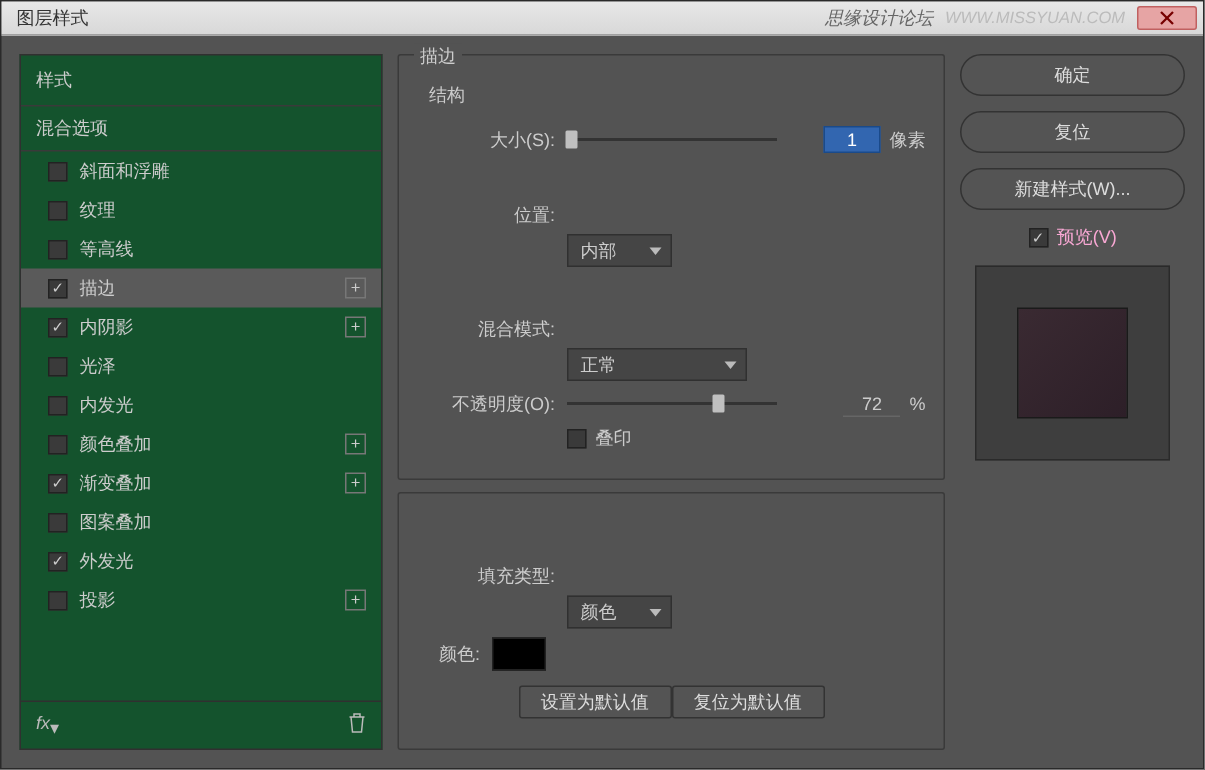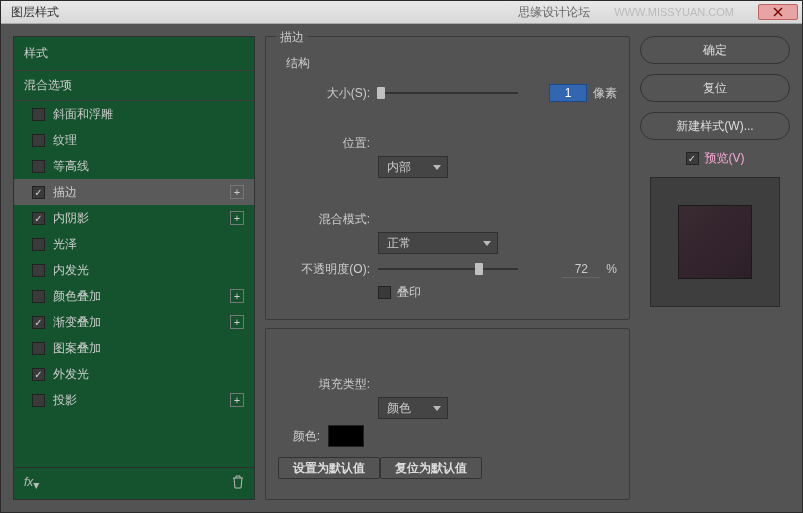--- a/index.html
+++ b/index.html
@@ -1,20 +1,20 @@
 <!DOCTYPE html>
 <html><head>
 <meta charset="utf-8">
 <style>
 * { box-sizing: border-box; margin: 0; padding: 0; font-family: "Microsoft YaHei", sans-serif; font-size: 12px; }
 body { background: #f0f0f0; }
 .window { width: 803px; height: 513px; background: #535353; border: 1px solid #2a2a2a; position: relative; }
 .titlebar { height: 23px; background: linear-gradient(#e8e8e8, #d8d8d8); border-bottom: 1px solid #aaa; display: flex; align-items: center; justify-content: space-between; padding: 0 4px; }
 .titlebar .title { color: #333; font-size: 12px; padding-left: 6px; }
-.titlebar .rightinfo { display: flex; align-items: center; gap: 24px; color: #666; }
+.titlebar .rightinfo { display: flex; align-items: center; gap: 8px; color: #666; font-style: italic; }
 .titlebar .watermark { color: #bbb; font-size: 11px; }
 .titlebar .close { width: 40px; height: 16px; background: #e6a4a4; border: 1px solid #c06060; border-radius: 2px; display: flex; align-items: center; justify-content: center; color: #800; cursor: pointer; }
 .content { display: flex; padding: 12px; gap: 10px; height: calc(100% - 23px); }
 .left-panel { width: 242px; background: #14532d; border: 1px solid #303030; display: flex; flex-direction: column; }
 .left-header { padding: 8px 10px; color: #ccc; border-bottom: 1px solid #3a3a3a; }
 .left-sub { padding: 6px 10px; color: #ccc; border-bottom: 1px solid #3a3a3a; }
 .style-list { flex: 1; overflow: auto; }
 .style-item { display: flex; align-items: center; padding: 4px 8px 4px 18px; color: #ccc; height: 26px; cursor: pointer; }
 .style-item.selected { background: #5a5a5a; }
 .style-item .chk { width: 13px; height: 13px; background: #3a3a3a; border: 1px solid #222; margin-right: 8px; display: flex; align-items: center; justify-content: center; }
@@ -36,21 +36,21 @@
 .slider .thumb { position: absolute; top: 1px; width: 8px; height: 12px; background: #c0c0c0; border-radius: 1px; transform: translateX(-50%); }
 .num-input { width: 38px; height: 18px; background: #3266b0; color: #fff; border: 1px solid #1a4a8a; text-align: center; }
 .num-input.plain { background: transparent; border: none; border-bottom: 1px solid #666; color: #ccc; }
 .unit { color: #ccc; }
 .select { height: 22px; background: #454545; border: 1px solid #303030; color: #ccc; padding: 0 22px 0 8px; position: relative; display: inline-flex; align-items: center; min-width: 70px; cursor: pointer; margin-top: 48px; }
 .select::after { content: ""; position: absolute; right: 6px; top: 8px; border-left: 4px solid transparent; border-right: 4px solid transparent; border-top: 5px solid #bbb; }
 .checkbox-inline { display: flex; align-items: center; gap: 6px; color: #ccc; }
 .checkbox-inline .chk { width: 13px; height: 13px; background: #3a3a3a; border: 1px solid #222; display: flex; align-items: center; justify-content: center; }
 .color-swatch { width: 36px; height: 22px; background: #000; border: 1px solid #222; cursor: pointer; }
 .btn { height: 22px; background: #545454; border: 1px solid #333; color: #ddd; padding: 0 14px; display: inline-flex; align-items: center; justify-content: center; cursor: pointer; border-radius: 2px; }
-.btn-row { display: flex; gap: 0; margin-top: 10px; font-weight: bold; }
+.btn-row { display: flex; gap: 0; justify-content: center; margin-top: 10px; }
 .right-panel { width: 150px; display: flex; flex-direction: column; gap: 10px; align-items: stretch; }
 .pill-btn { height: 28px; border: 1px solid #333; background: #545454; color: #ddd; border-radius: 14px; display: flex; align-items: center; justify-content: center; cursor: pointer; }
 .preview-chk { display: flex; align-items: center; justify-content: center; gap: 6px; color: #f9a8d4; }
 .preview-chk .chk { width: 13px; height: 13px; background: #3a3a3a; border: 1px solid #222; display: flex; align-items: center; justify-content: center; }
 .preview-chk .chk.checked::after { content: "✓"; color: #d0d0d0; font-size: 10px; }
 .preview-box { width: 130px; height: 130px; background: #3e3e3e; border: 1px solid #2a2a2a; margin: 0 auto; display: flex; align-items: center; justify-content: center; }
 .preview-inner { width: 74px; height: 74px; background: linear-gradient(135deg, #3a2a32, #2d1f28); border: 1px solid #1a1a1a; }
 </style>
 </head>
 <body>

